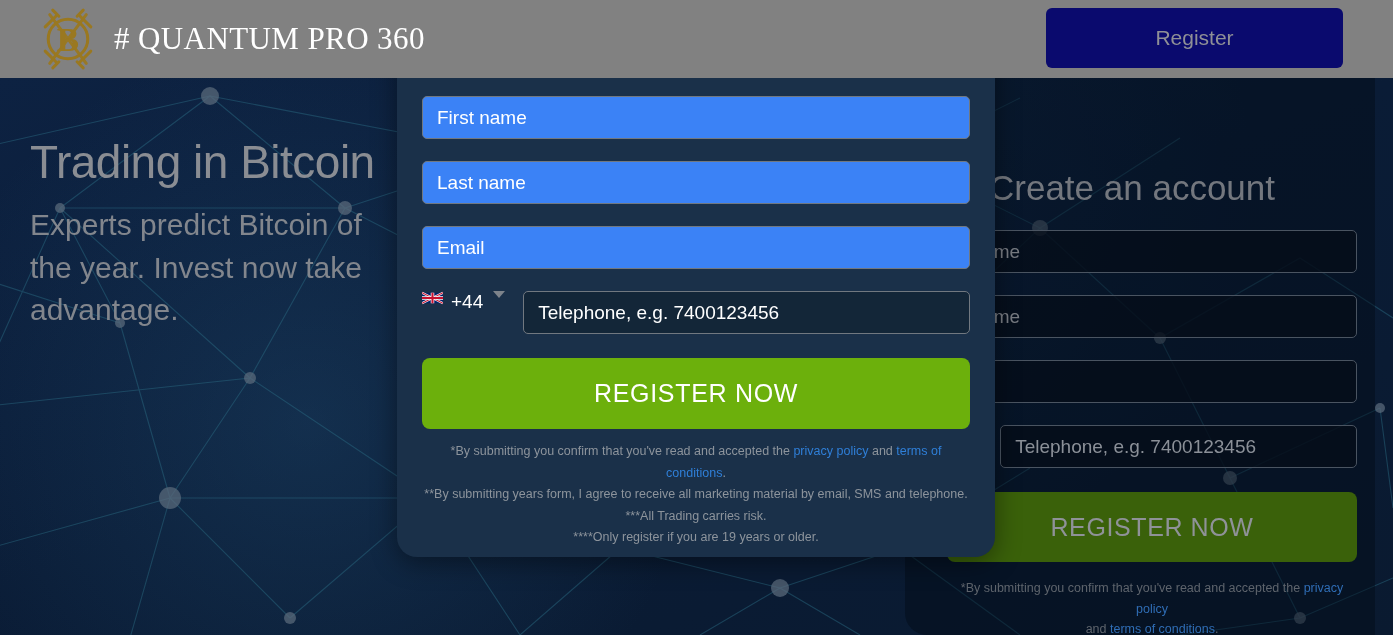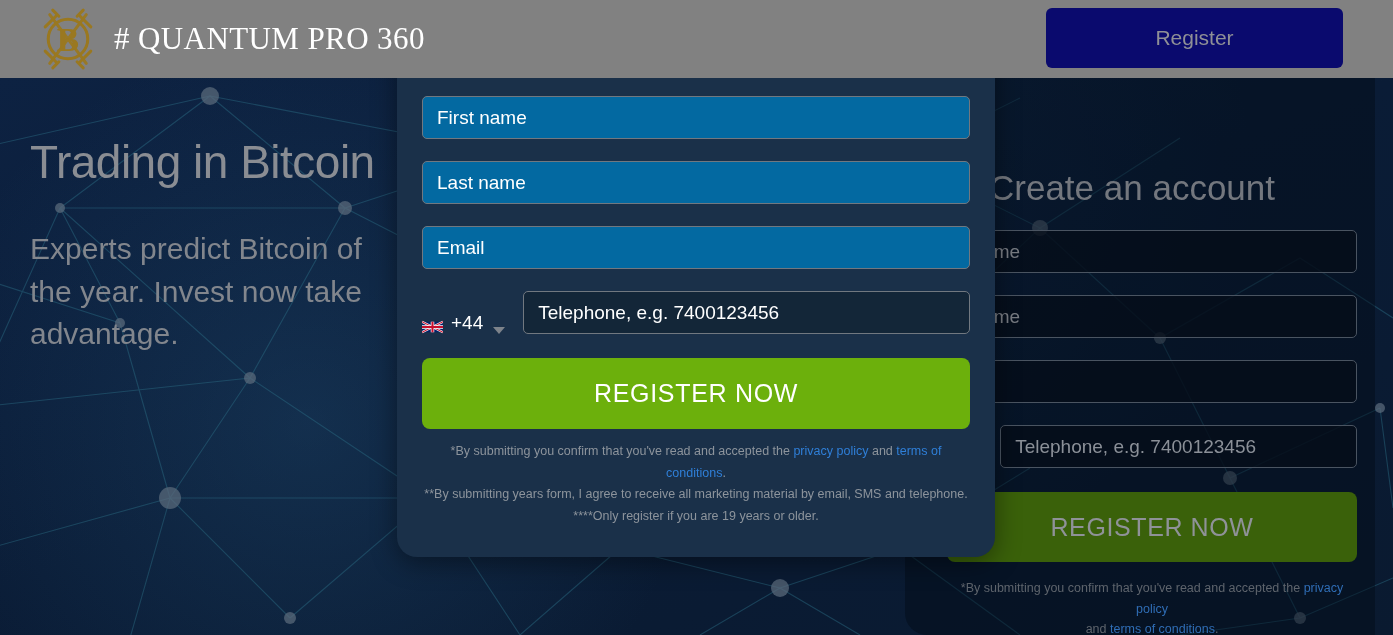--- a/index.html
+++ b/index.html
@@ -35,21 +35,21 @@
   .register-top {
     position:absolute; right:50px; top:8px; width:297px; height:60px;
     background:#0a0a6e; border:none; border-radius:6px;
     color:#8f9096; font-size:21px; font-family:"Liberation Sans", sans-serif;
     cursor:pointer;
   }
 
   
   .hero-copy { position:absolute; left:30px; top:138px; width:380px; z-index:5; }
   .hero-h1 { font-size:46px; font-weight:400; color:#8a8d93; line-height:1.05; letter-spacing:-.5px; }
-  .hero-p { margin-top:42px; font-size:30px; font-weight:400; color:#82868d; line-height:1.42; }
+  .hero-p { margin-top:18px; font-size:30px; font-weight:400; color:#82868d; line-height:1.42; }
   .hero-src { margin-top:36px; font-size:17px; color:#7e838b; }
 
   
   .bg-panel {
     position:absolute; left:905px; top:78px; width:470px; height:557px;
     background:rgba(3,10,22,0.46);
     border-radius:22px 0 0 22px;
     z-index:6; overflow:hidden;
   }
   .bg-form { position:absolute; left:42px; top:90px; width:410px; }
@@ -94,26 +94,26 @@
     background:#1a3049; border-radius:20px; z-index:30;
     box-shadow:0 6px 26px rgba(0,0,0,0.42);
     padding:0 25px;
   }
   .modal-title {
     text-align:center; color:#ffffff; font-size:35px; font-weight:400;
     padding-top:20px; letter-spacing:.1px;
   }
   .m-field {
     margin-top:22px; height:43px; width:548px;
-    background:#0369a1; border:1px solid #717880; border-radius:5px;
+    background:#3b82f6; border:1px solid #717880; border-radius:5px;
     display:flex; align-items:center; padding-left:14px;
     font-size:19px; color:#ffffff;
   }
   .m-field:first-of-type { margin-top:22px; }
-  .m-phone-row { margin-top:22px; display:flex; align-items:flex-end; gap:8px; }
+  .m-phone-row { margin-top:22px; display:flex; align-items:flex-start; gap:8px; }
   .flag { width:21px; height:14px; flex:0 0 21px; display:block; border-radius:1px; }
   .m-cc { font-size:19px; color:#ffffff; white-space:nowrap; }
   .m-caret {
     width:0; height:0; border-left:6px solid transparent; border-right:6px solid transparent;
     border-top:7px solid #7d838b; margin-left:2px;
   }
   .m-phone-input {
     margin-left:10px; flex:1; height:43px;
     background:#132638; border:1px solid #717880; border-radius:5px;
     display:flex; align-items:center; padding-left:14px;
@@ -224,20 +224,21 @@
       <span class="m-cc">+44</span>
       <span class="m-caret"></span>
       <div class="m-phone-input">Telephone, e.g. 7400123456</div>
     </div>
 
     <button class="m-cta">REGISTER NOW</button>
 
     <div class="m-disc">
       <span class="m-disc-line"><span>*By submitting you confirm that you've read and accepted the </span><a>privacy policy</a><span> and </span><a>terms of conditions</a><span>.</span></span>
       <span class="m-disc-line">**By submitting years form, I agree to receive all marketing material by email, SMS and telephone.</span>
+      <span class="m-disc-line">***All Trading carries risk.</span>
       <span class="m-disc-line">****Only register if you are 19 years or older.</span>
     </div>
   </div>
 
   <div class="header">
     <div class="brand">
       <svg class="logo-mark" viewBox="0 0 100 100">
         <g stroke="#9a7820" stroke-width="4" fill="none" stroke-linecap="round">
           <circle cx="50" cy="50" r="26"></circle>
           <path d="M26 18 L74 82 M74 18 L26 82" opacity="0.95"></path>

